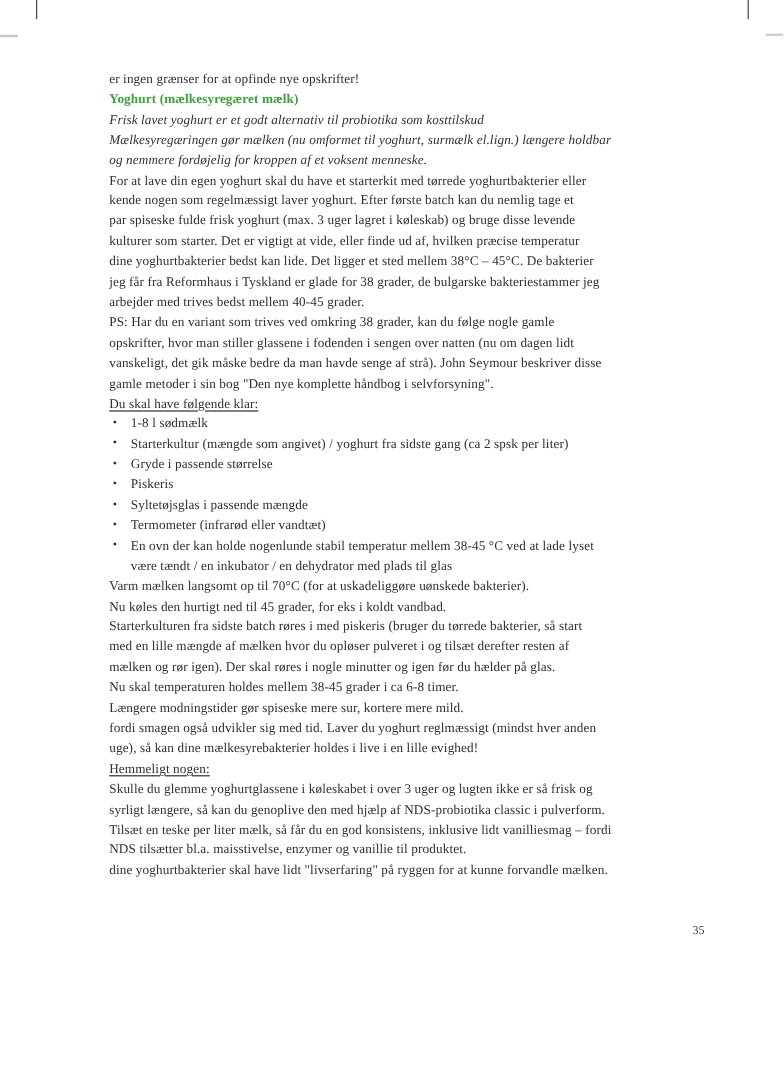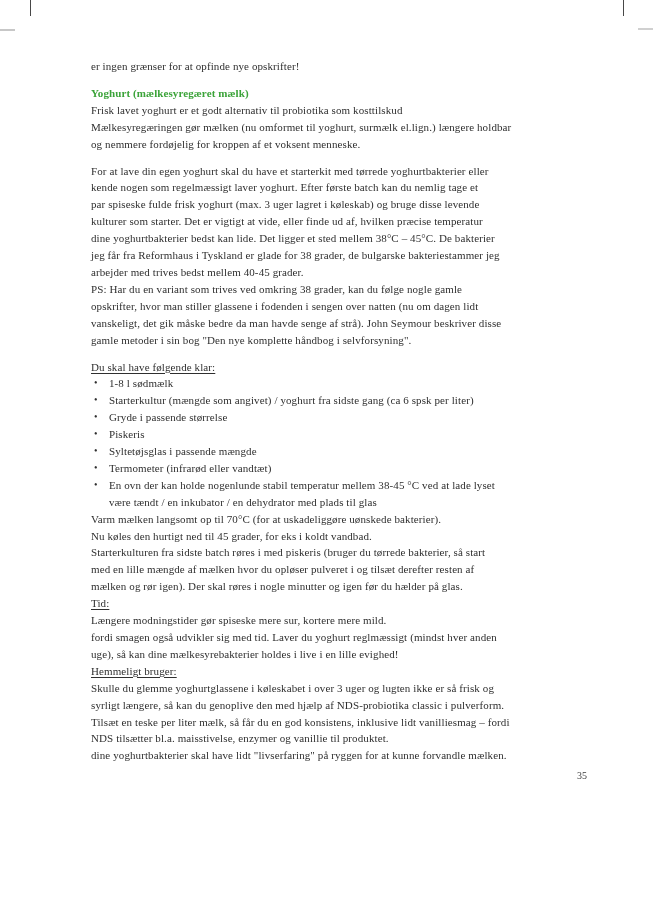--- a/index.html
+++ b/index.html
@@ -27,24 +27,24 @@
     position: absolute;
     left: 91px;
     top: 58px;
     width: 480px;
     font-size: 11px;
     line-height: 16.9px;
     color: var(--body-color, #2f2f2f);
     letter-spacing: 0.1px;
   }
   .text-column .line { white-space: nowrap; }
-  .gap { margin-top: 10px; }
+  .gap { }
   .green-heading { font-weight: bold; color: var(--green, #3ba339); }
   .underline-heading { text-decoration: underline; text-underline-offset: 2px; }
-  .italic { }
+  .italic { font-style: italic; }
   .bullet-row { display: flex; }
   .bullet-row .dot {
     flex: 0 0 18px;
     width: 18px;
     box-sizing: border-box;
     padding-left: 3px;
     font-size: 10px;
   }
   .bullet-row .btext { flex: 1 1 auto; }
 
@@ -108,21 +108,21 @@
       <div class="bullets">
         <div class="bullet-row">
           <span class="dot">•</span>
           <span class="btext">
             <div class="line">1-8 l sødmælk</div>
           </span>
         </div>
         <div class="bullet-row">
           <span class="dot">•</span>
           <span class="btext">
-            <div class="line">Starterkultur (mængde som angivet) / yoghurt fra sidste gang (ca 6 spsk per liter)</div>
+            <div class="line">Starterkultur (mængde som angivet) / yoghurt fra sidste gang (ca 2 spsk per liter)</div>
           </span>
         </div>
         <div class="bullet-row">
           <span class="dot">•</span>
           <span class="btext">
             <div class="line">Gryde i passende størrelse</div>
           </span>
         </div>
         <div class="bullet-row">
           <span class="dot">•</span>
@@ -149,28 +149,28 @@
             <div class="line">være tændt / en inkubator / en dehydrator med plads til glas</div>
           </span>
         </div>
       </div>
       <div class="text-block">
         <div class="line">Varm mælken langsomt op til 70°C (for at uskadeliggøre uønskede bakterier).</div>
         <div class="line">Nu køles den hurtigt ned til 45 grader, for eks i koldt vandbad.</div>
         <div class="line">Starterkulturen fra sidste batch røres i med piskeris (bruger du tørrede bakterier, så start</div>
         <div class="line">med en lille mængde af mælken hvor du opløser pulveret i og tilsæt derefter resten af</div>
         <div class="line">mælken og rør igen). Der skal røres i nogle minutter og igen før du hælder på glas.</div>
+        <div class="line">Nu skal temperaturen holdes mellem 38-45 grader i ca 6-8 timer.</div>
       </div>
-      <div class="underline-heading">Tid:</div>
       <div class="text-block">
         <div class="line">Længere modningstider gør spiseske mere sur, kortere mere mild.</div>
         <div class="line">fordi smagen også udvikler sig med tid. Laver du yoghurt reglmæssigt (mindst hver anden</div>
         <div class="line">uge), så kan dine mælkesyrebakterier holdes i live i en lille evighed!</div>
       </div>
-      <div class="underline-heading">Hemmeligt bruger:</div>
+      <div class="underline-heading">Hemmeligt nogen:</div>
       <div class="text-block">
         <div class="line">Skulle du glemme yoghurtglassene i køleskabet i over 3 uger og lugten ikke er så frisk og</div>
         <div class="line">syrligt længere, så kan du genoplive den med hjælp af NDS-probiotika classic i pulverform.</div>
         <div class="line">Tilsæt en teske per liter mælk, så får du en god konsistens, inklusive lidt vanilliesmag –  fordi</div>
         <div class="line">NDS tilsætter bl.a. maisstivelse, enzymer og vanillie til produktet.</div>
         <div class="line">dine yoghurtbakterier skal have lidt "livserfaring" på ryggen for at kunne forvandle mælken.</div>
       </div>
     </div>
 
   <div class="page-number">35</div>

